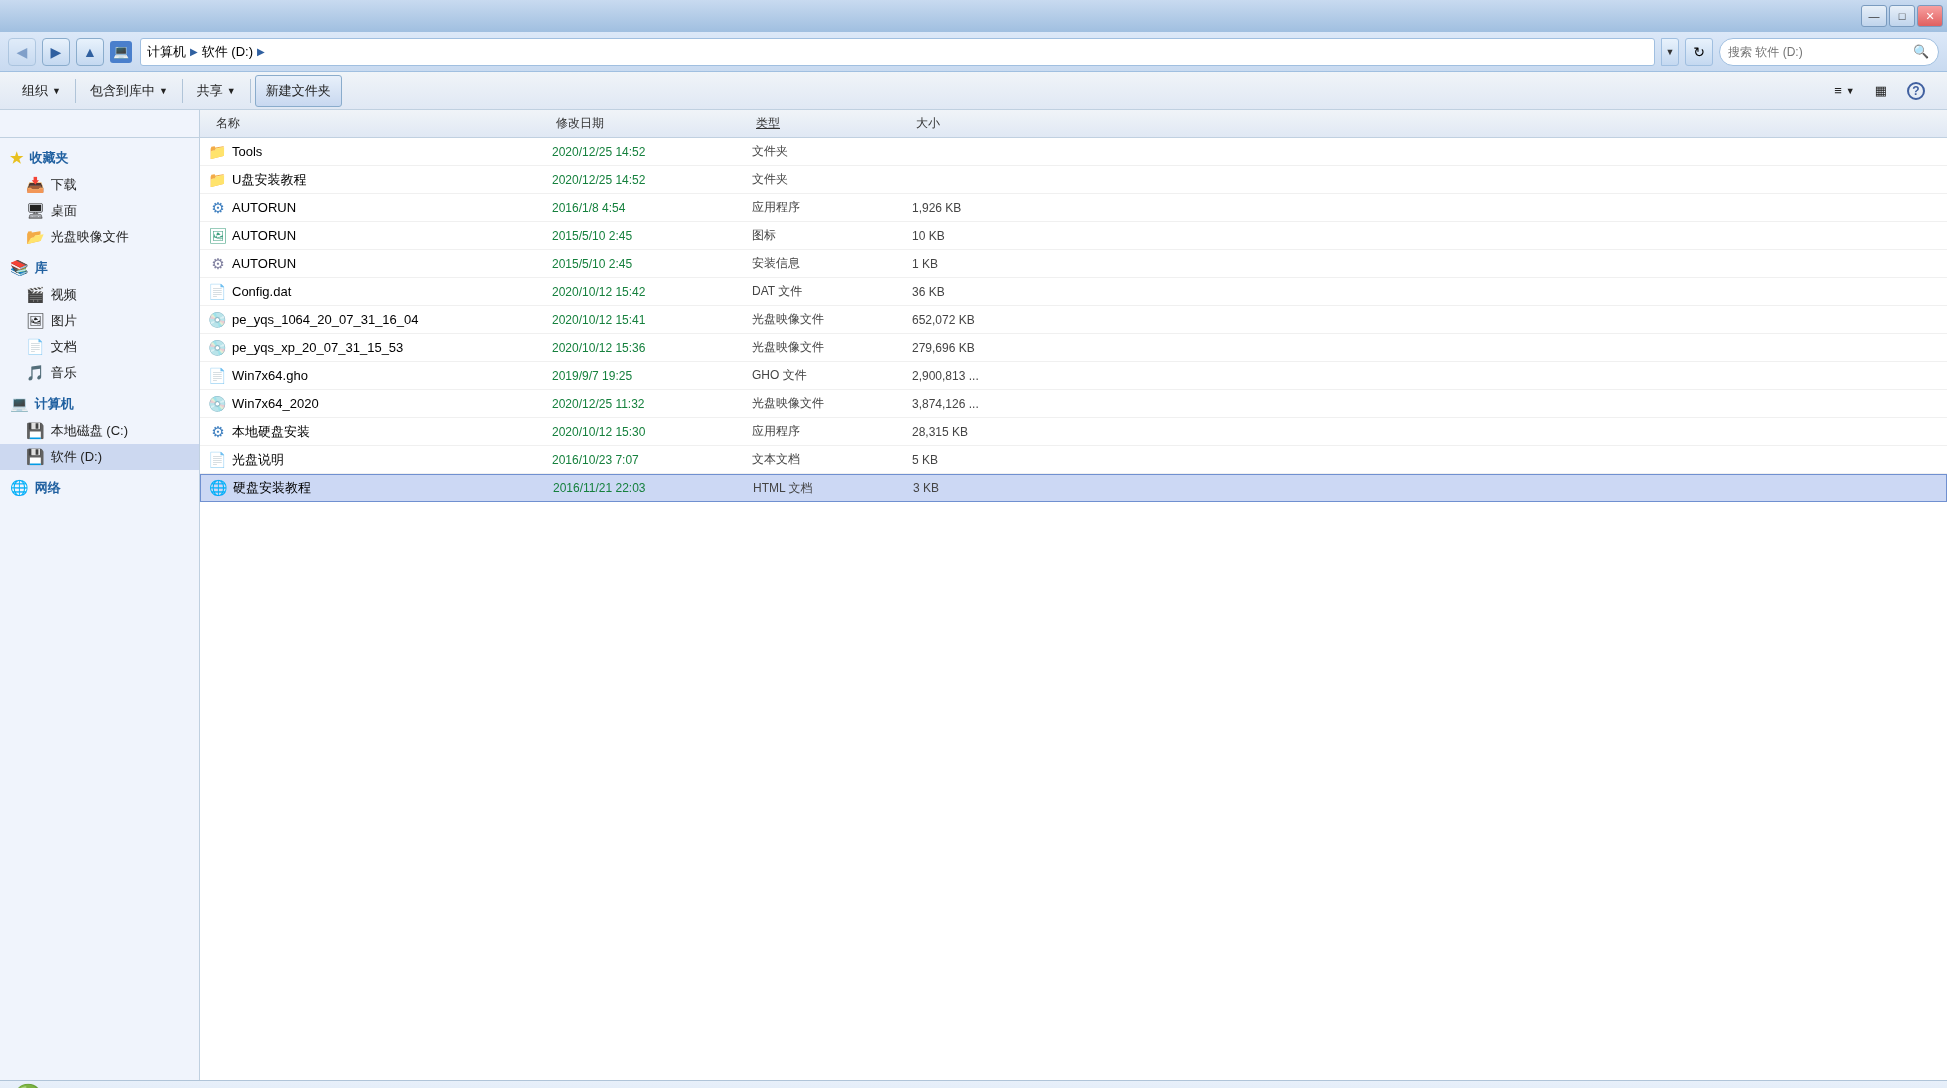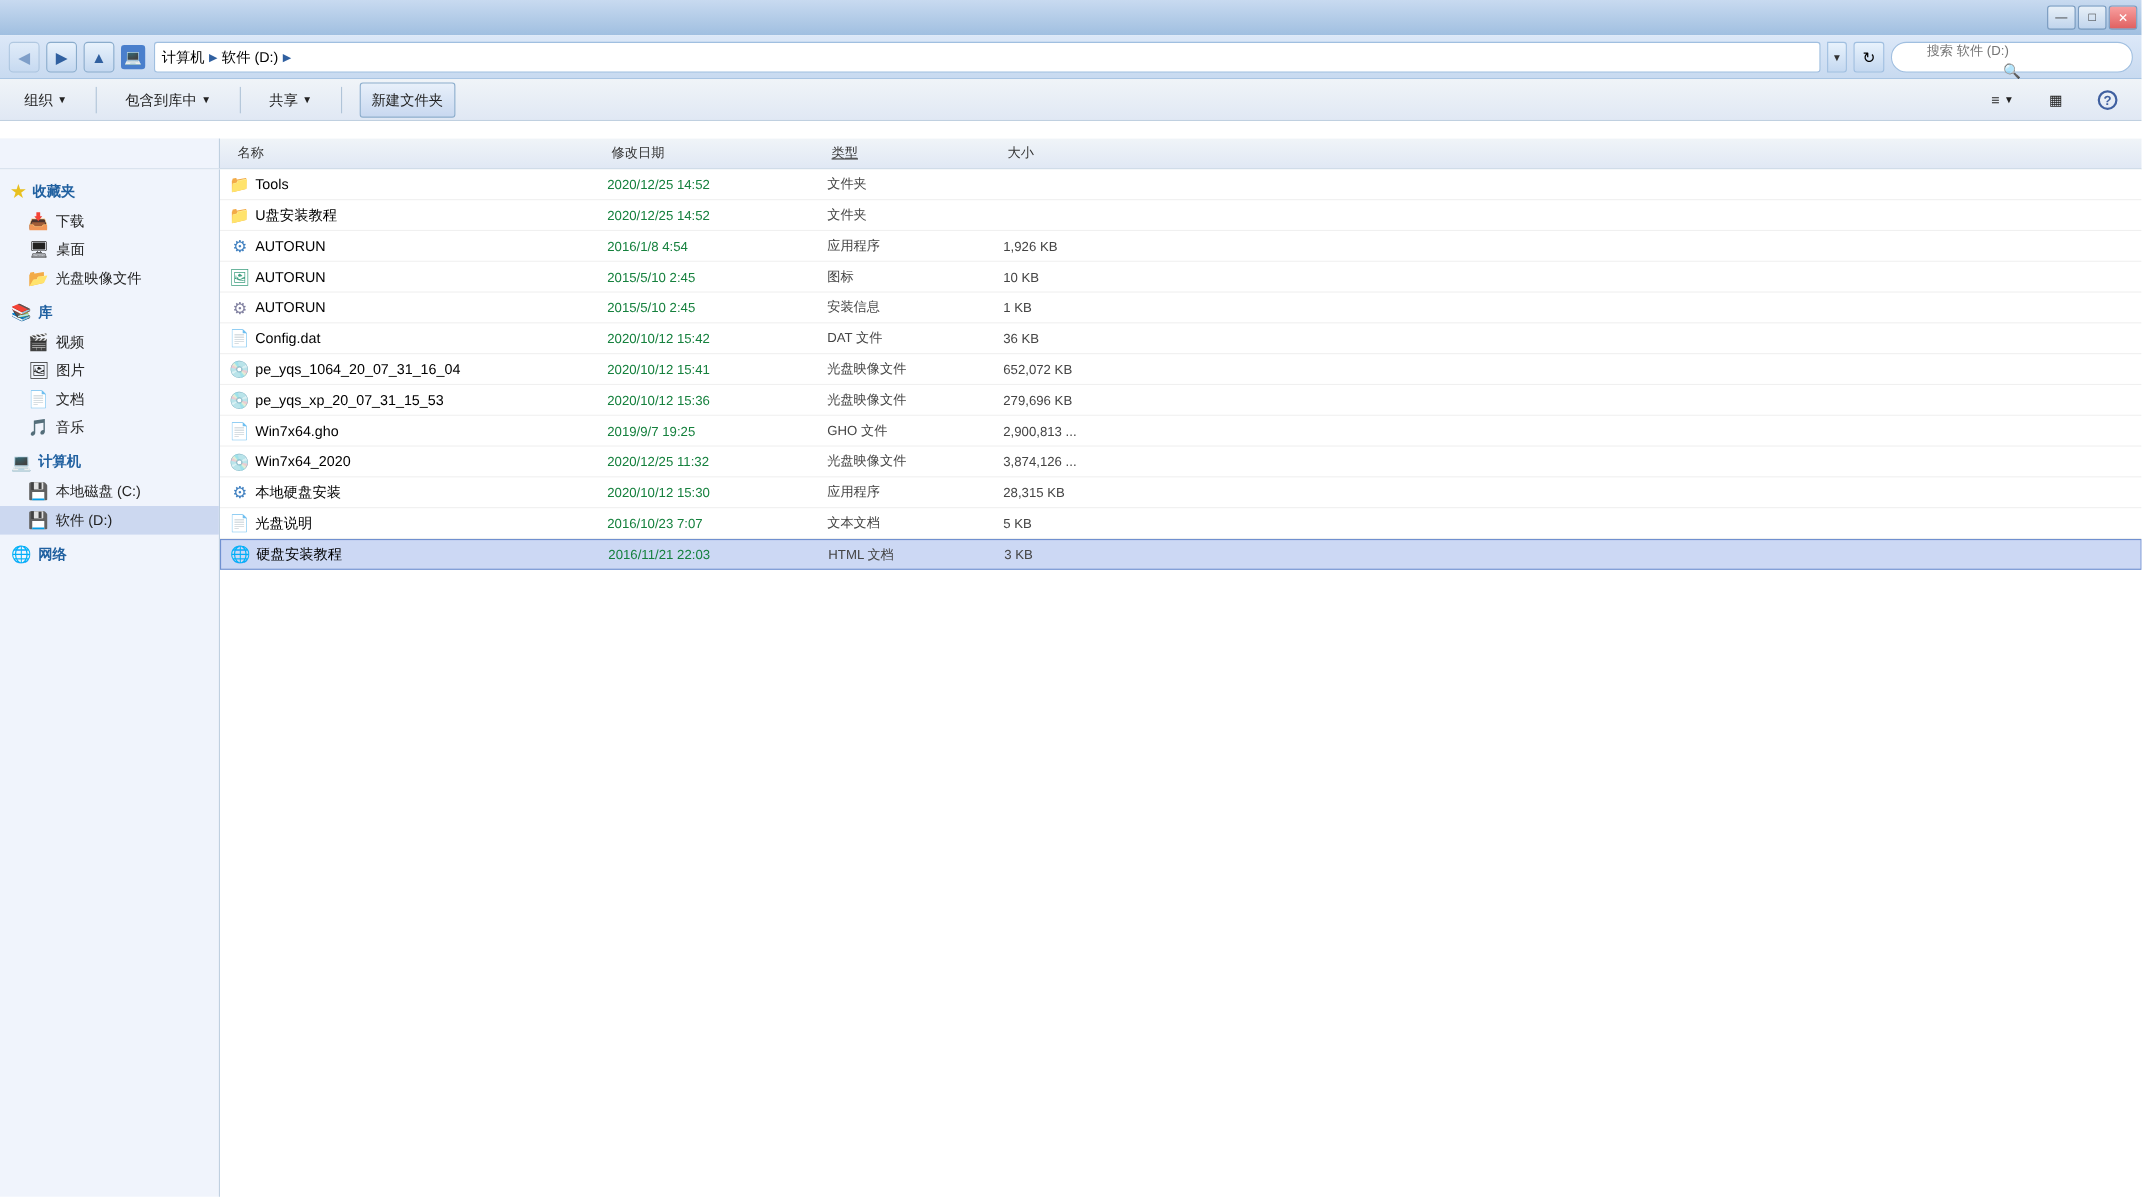--- a/index.html
+++ b/index.html
@@ -114,39 +114,38 @@
     .search-bar {
       width: 220px;
       height: 28px;
       background: #fff;
       border: 1px solid #a0bfe0;
       border-radius: 14px;
       display: flex;
       align-items: center;
       padding: 0 8px;
       gap: 4px;
-      flex-direction: column;
     }
     .search-input {
       flex: 1;
       border: none;
       outline: none;
       font-size: 12px;
       color: #888;
       background: transparent;
     }
 
     
     .toolbar {
       height: 38px;
       background: linear-gradient(to bottom, #f0f4f8, #e0e8f4);
       display: flex;
       align-items: center;
       padding: 0 12px;
-      gap: 12px;
+      gap: 0;
       border-bottom: 1px solid #c0d0e0;
     }
     .toolbar-btn {
       height: 32px;
       padding: 0 10px;
       background: transparent;
       border: none;
       border-radius: 3px;
       cursor: pointer;
       font-size: 13px;
@@ -288,21 +287,20 @@
     
     ::-webkit-scrollbar { width: 14px; }
     ::-webkit-scrollbar-track { background: #f0f0f0; }
     ::-webkit-scrollbar-thumb { background: #b0c4d8; border: 2px solid #f0f0f0; border-radius: 6px; }
 
     .col-headers-wrap {
       display: flex;
       background: linear-gradient(to bottom, #f0f4f8, #e0e8f4);
       border-bottom: 1px solid #c0d0e0;
       height: 28px;
-      margin-top: 16px;
     }
     .sidebar-spacer {
       width: 200px;
       min-width: 200px;
       border-right: 1px solid #c0d0e0;
       background: #f0f4fc;
     }
     .col-headers {
       flex: 1;
       display: flex;

